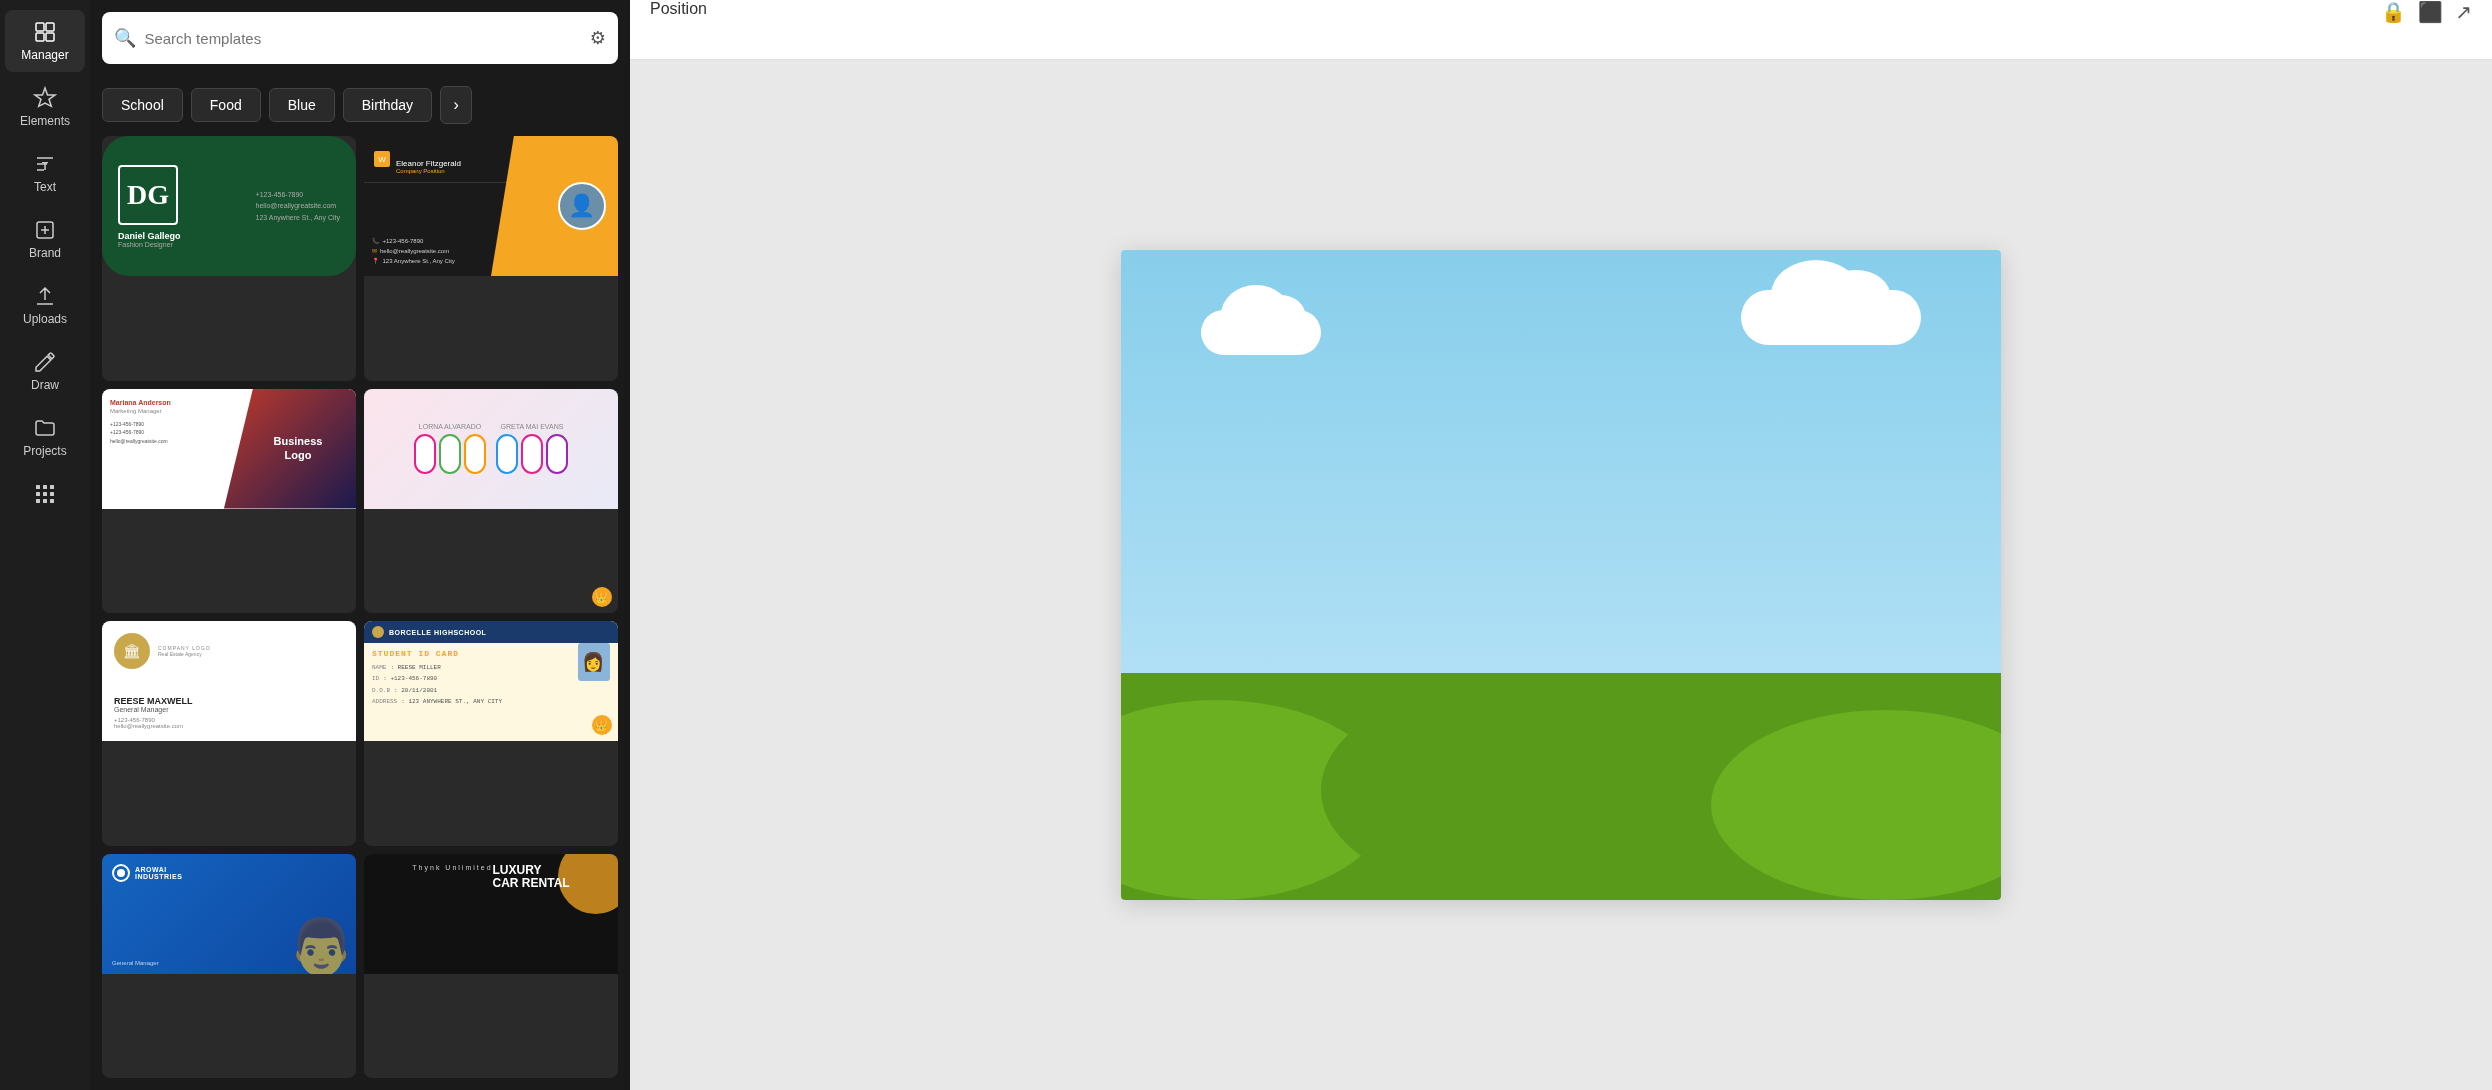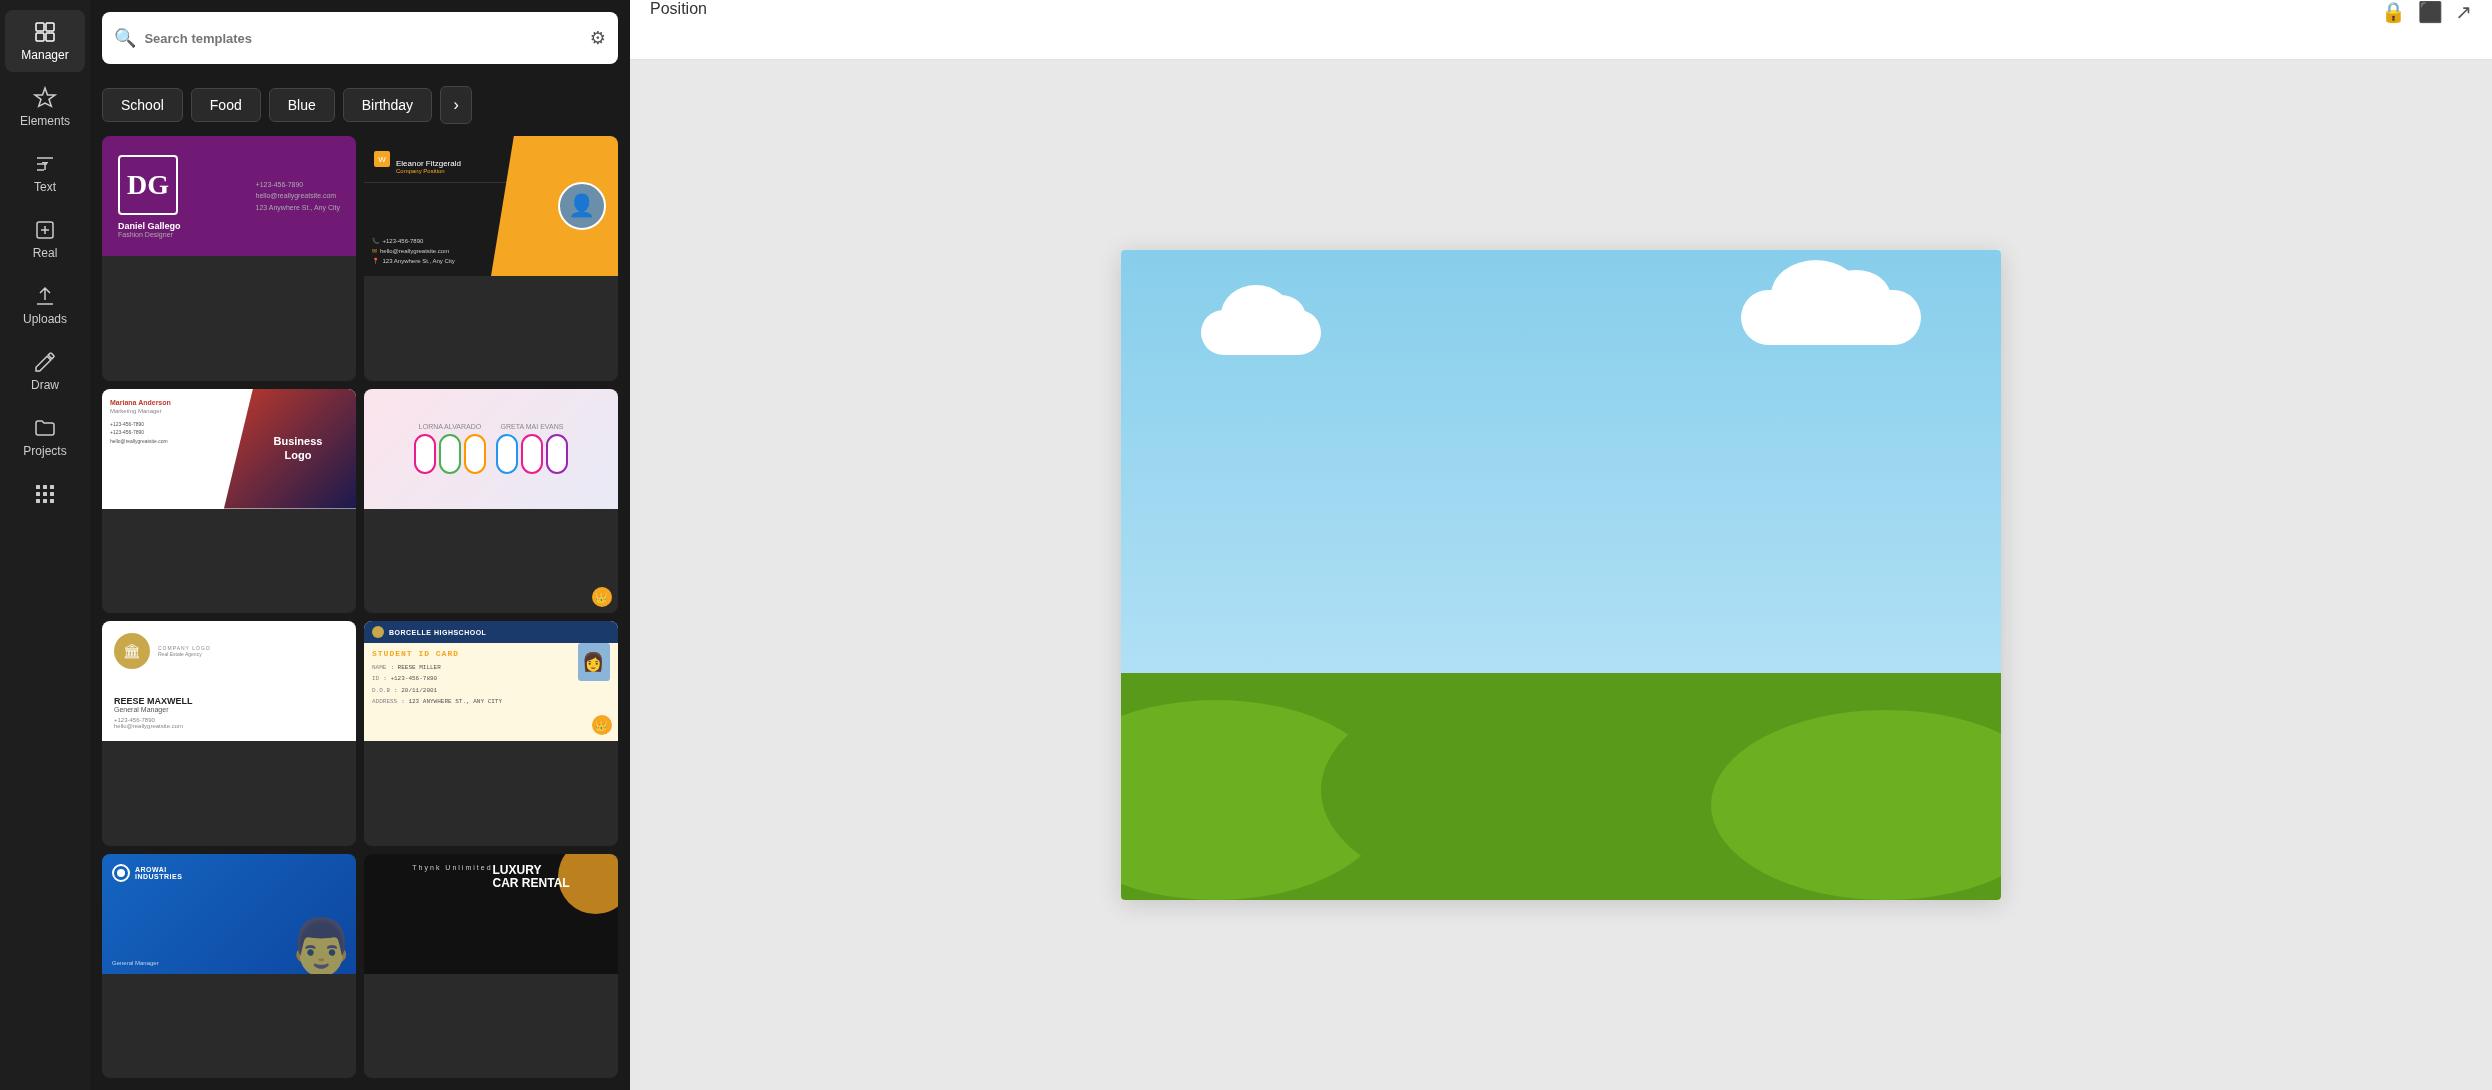--- a/index.html
+++ b/index.html
@@ -51,25 +51,24 @@
       display: flex;
       align-items: center;
       padding: 0 12px;
       gap: 8px;
       height: 52px;
       flex-shrink: 0;
     }
     .search-bar input {
       border: none;
       outline: none;
-      font-size: 13px;
+      font-size: 15px;
       flex: 1;
       color: #1d4ed8;
       background: transparent;
-      font-weight: bold;
     }
     .search-icon { color: #888; font-size: 18px; }
     .filter-icon { color: #555; font-size: 18px; cursor: pointer; }
 
     
     .panel-tabs {
       display: flex;
       border-bottom: 1px solid #333;
       flex-shrink: 0;
       margin: 0 0 0 0;
@@ -146,27 +145,28 @@
       border-radius: 8px;
       overflow: hidden;
       cursor: pointer;
       position: relative;
       background: #2a2a2a;
     }
 
     
     .card-dg {
       width: 100%;
-      height: 120px;
-      background: #701a75;
+      height: 140px;
+      background: #14532d;
       display: flex;
       align-items: center;
       justify-content: space-between;
       padding: 16px;
       gap: 10px;
+      border-radius: 27px;
     }
     .card-dg-logo {
       font-size: 28px;
       font-weight: bold;
       color: #fff;
       border: 2px solid #fff;
       border-radius: 4px;
       width: 60px;
       height: 60px;
       display: flex;
@@ -339,21 +339,21 @@
       <text x="12" y="18" font-size="10" fill="currentColor" stroke="none" text-anchor="middle" font-weight="bold">T</text>
     </svg>
     <span>Text</span>
   </div>
 
   <div class="sidebar-item">
     <svg viewBox="0 0 24 24" fill="none" stroke="currentColor" stroke-width="1.5">
       <rect x="4" y="4" width="16" height="16" rx="2"></rect>
       <path d="M8 12h8M12 8v8"></path>
     </svg>
-    <span>Real</span>
+    <span>Brand</span>
   </div>
 
   <div class="sidebar-item">
     <svg viewBox="0 0 24 24" fill="none" stroke="currentColor" stroke-width="1.5">
       <path d="M12 16V4m-5 5l5-5 5 5"></path>
       <path d="M4 20h16"></path>
     </svg>
     <span>Uploads</span>
   </div>
 

